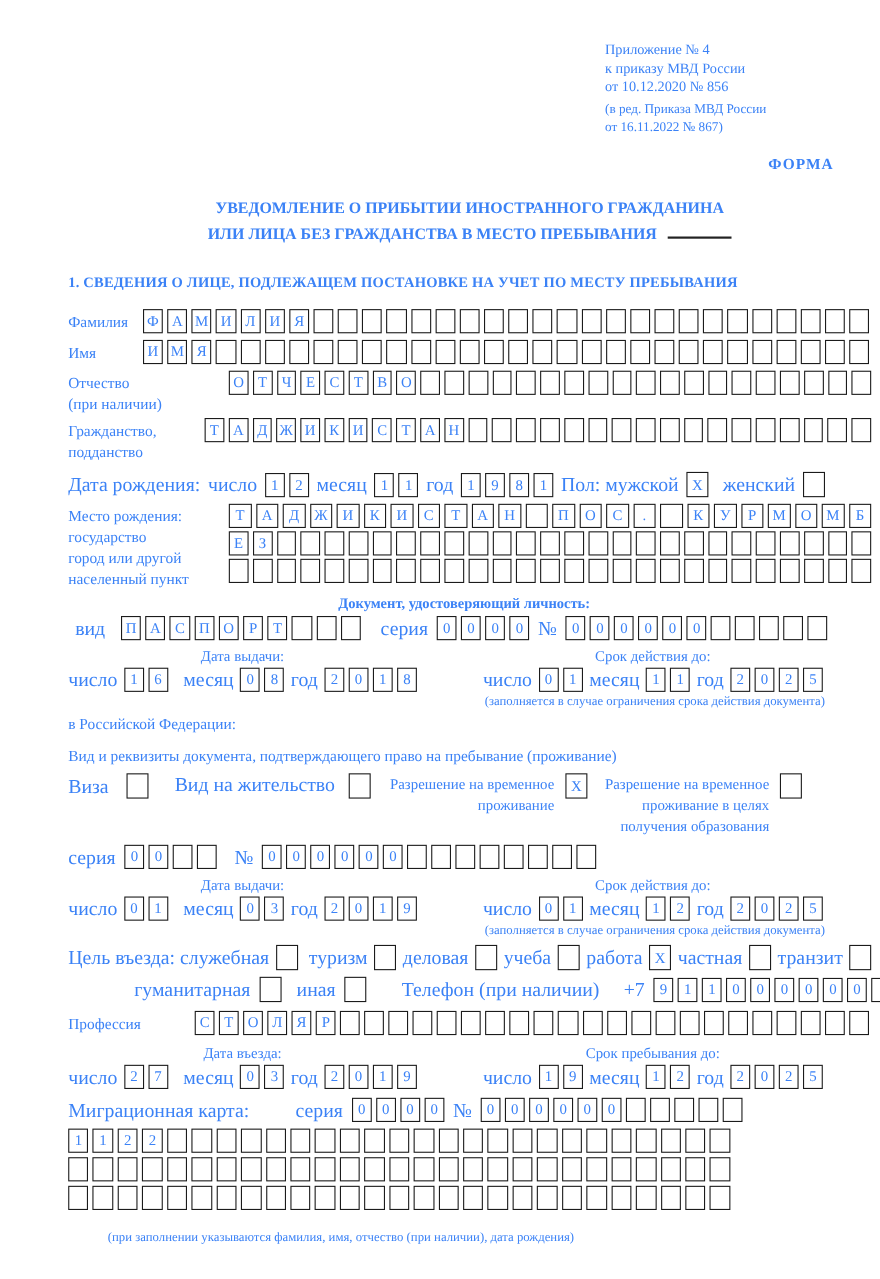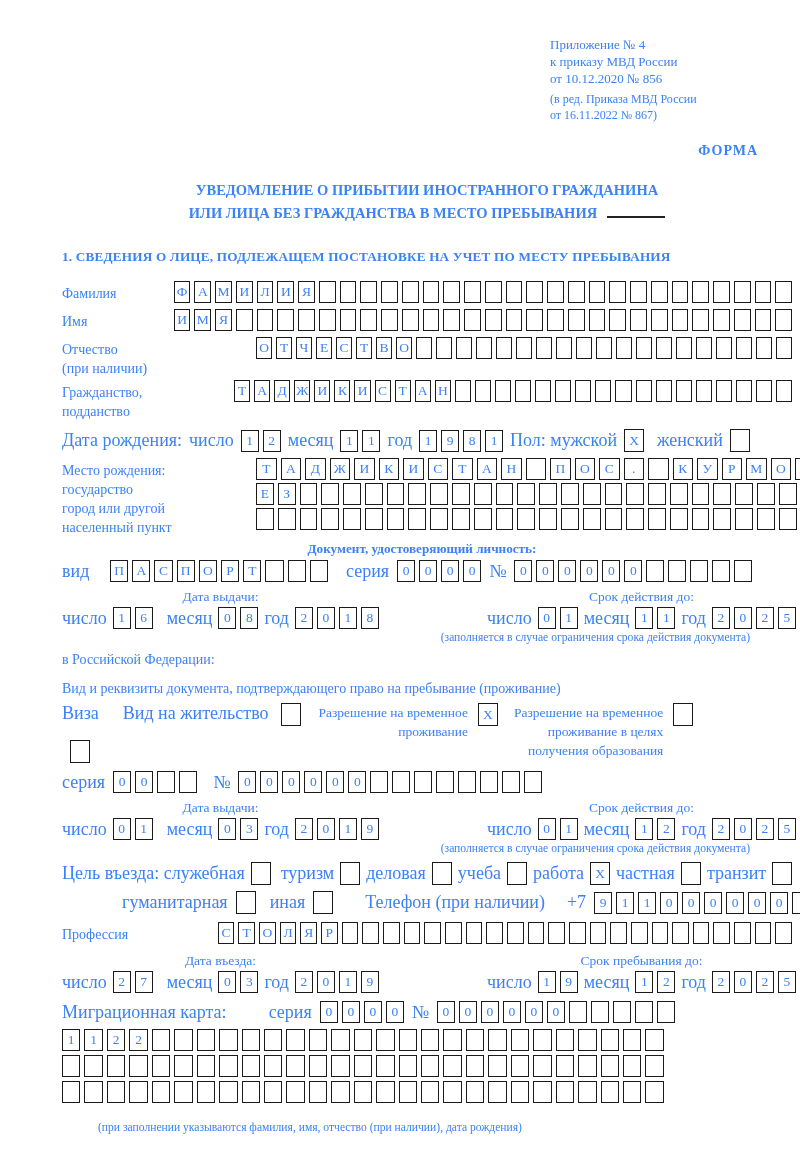--- a/index.html
+++ b/index.html
@@ -11,21 +11,21 @@
     padding:36px 8px 0 62px;
   }
   .hdr { width:230px; margin-left:auto; margin-right:12px; font-size:13px; line-height:17px; }
   .hdr .small { font-size:12px; line-height:16px; }
   .hdr .gap { margin-top:4px; }
   .forma { text-align:right; padding-right:34px; margin-top:20px; font-weight:bold; font-size:14px; letter-spacing:1px; }
   .title { text-align:center; margin-top:20px; font-weight:bold; font-size:14.5px; line-height:23px; }
   .uline { display:inline-block; width:58px; border-bottom:2px solid #222; height:14px; margin-left:10px; }
   .sec-head { margin-top:24px; font-weight:bold; font-size:13.2px; letter-spacing:.2px; }
 
-  .frow { display:flex; align-items:flex-start; margin-top:5px;gap:48px; }
+  .frow { display:flex; align-items:flex-start; margin-top:5px; }
   .flabel { font-size:14px; line-height:20px; padding-top:3px; }
   .lblcol { font-size:14px; line-height:19px; padding-top:3px; flex:0 0 auto; }
 
   .cells { display:flex; gap:4px; }
   .cell {
     flex:1 1 0; height:22px; border:1.7px solid #1b1b1b;
     display:flex; align-items:center; justify-content:center;
     font-size:13.5px; background:#fff;
   }
   .dnum { flex:0 0 auto; }
@@ -322,21 +322,21 @@
           <span class="cell"></span>
           <span class="cell"></span>
           <span class="cell"></span>
           <span class="cell"></span>
           <span class="cell"></span>
         </div>
     </div>
   </div>
 
   <div class="center-bold">Документ, удостоверяющий личность:</div>
-  <div class="frow rowgap" style="margin-top:3px; gap:8px;">
+  <div class="frow rowgap" style="margin-top:3px; gap:8px;text-align:center;">
     <span class="ilbl" style="width:40px;">вид</span>
     <div class="cells" style="width:218px;">
         <span class="cell">П</span>
         <span class="cell">А</span>
         <span class="cell">С</span>
         <span class="cell">П</span>
         <span class="cell">О</span>
         <span class="cell">Р</span>
         <span class="cell">Т</span>
         <span class="cell"></span>
@@ -411,21 +411,21 @@
           </div>
       </div>
     </div>
   </div>
   <div class="note" style="text-align:right; padding-right:42px; margin-top:2px;">(заполняется в случае ограничения срока действия документа)</div>
 
   <div class="flabel" style="margin-top:3px;">в Российской Федерации:</div>
   <div class="flabel" style="margin-top:6px;">Вид и реквизиты документа, подтверждающего право на пребывание (проживание)</div>
 
   <div class="frow" style="margin-top:4px; gap:10px;">
-    <div style="display:flex; align-items:center; gap:16px;flex-direction:column;">
+    <div style="display:flex; align-items:flex-end; gap:16px;">
       <span class="ilbl">Виза</span>
       <div class="box"></div>
     </div>
     <div style="display:flex; align-items:flex-start; gap:12px; margin-left:14px;">
       <span class="ilbl">Вид на жительство</span>
       <div class="box"></div>
     </div>
     <div style="display:flex; align-items:flex-start; gap:10px; margin-left:8px;">
       <div class="optlines">
         <div>Разрешение на временное</div>

